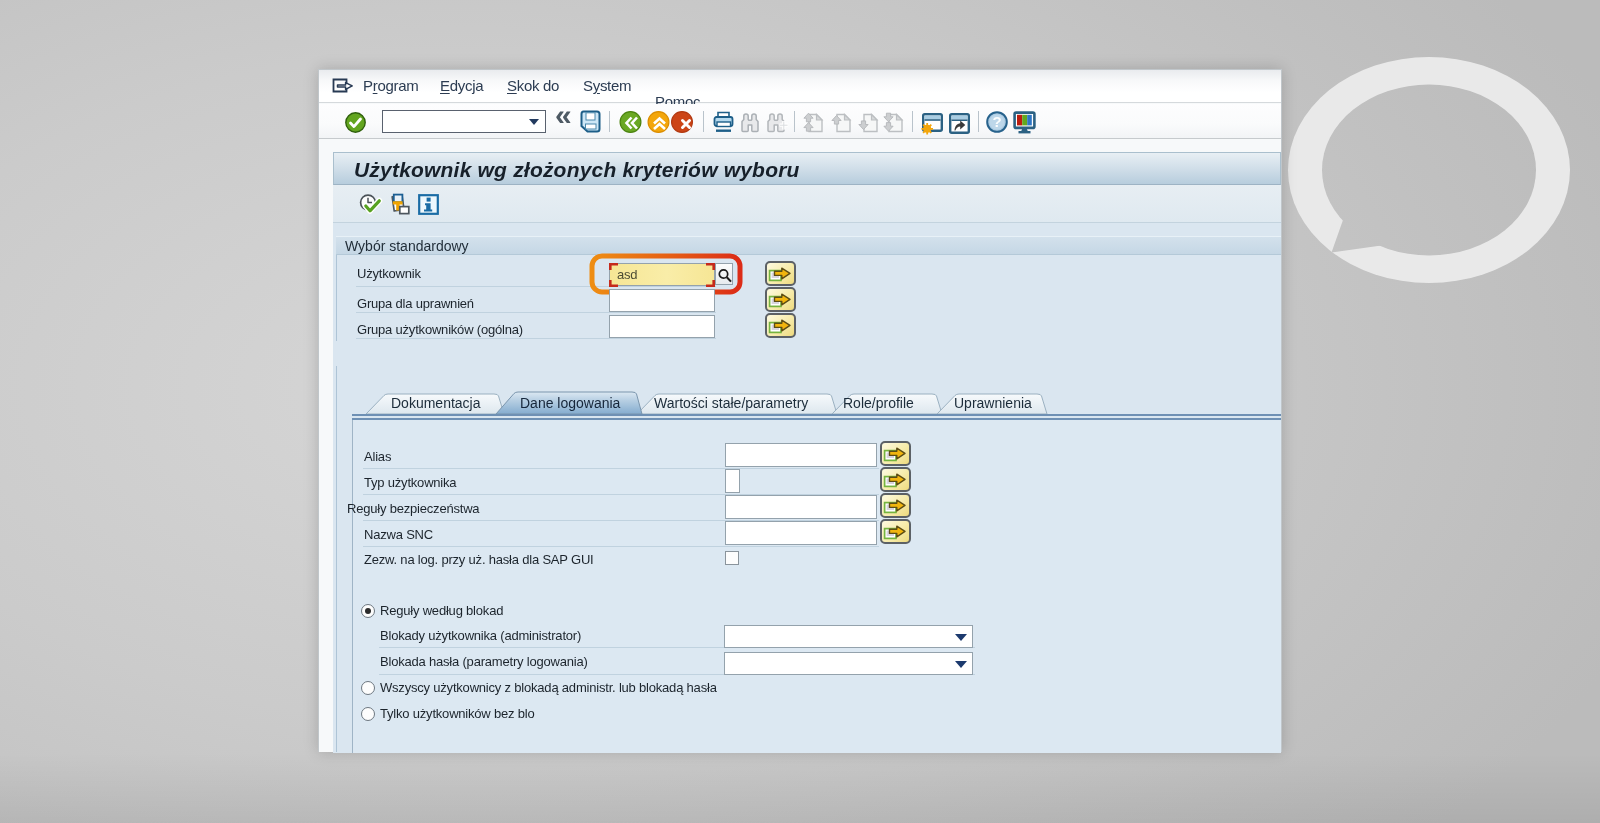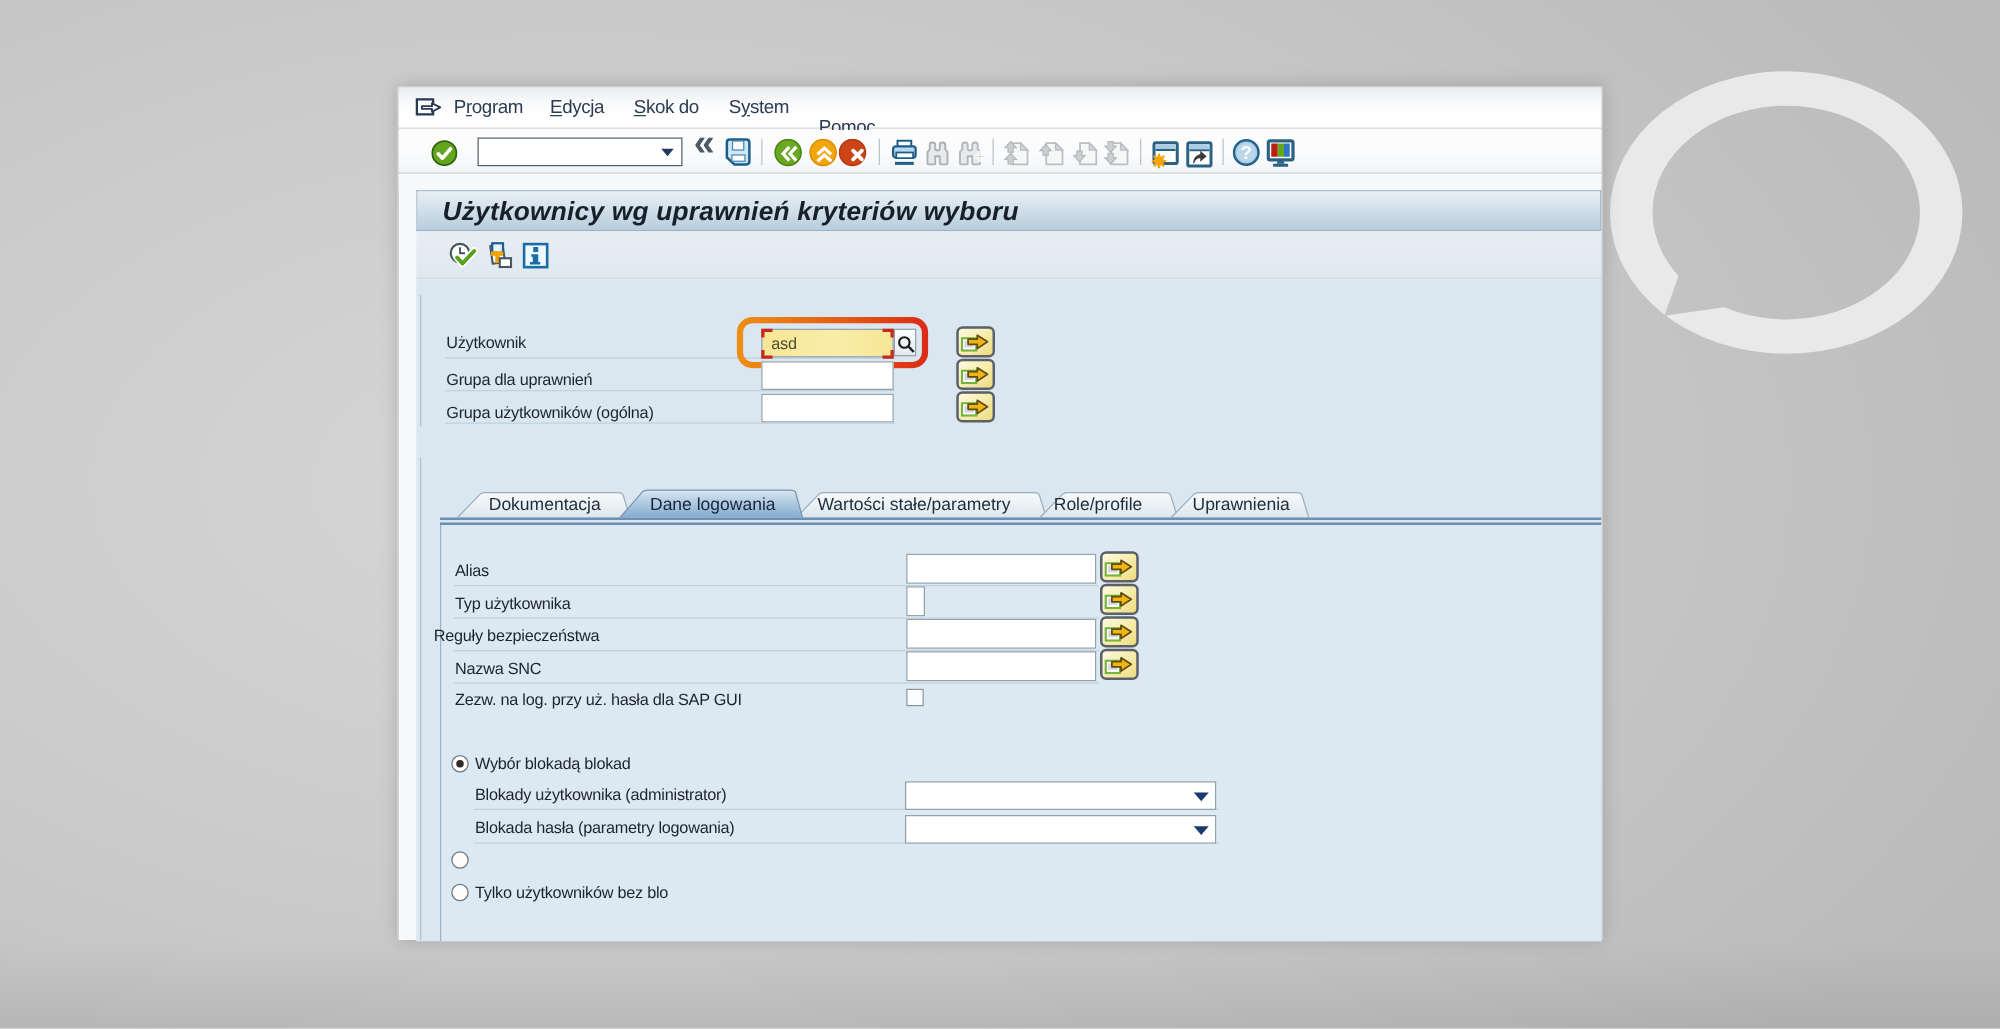--- a/index.html
+++ b/index.html
@@ -206,21 +206,21 @@
         <rect x="4" y="3.8" width="5.2" height="10.6" fill="#bb1d10"></rect>
         <rect x="9.2" y="3.8" width="5" height="10.6" fill="#62a81e"></rect>
         <rect x="14.2" y="3.8" width="4.6" height="10.6" fill="#2d76c4"></rect>
         <path d="M9.5,17 h4 l1.2,3 h-6.4 z" fill="#2b6183"></path>
         <rect x="5.5" y="20" width="12" height="2.4" fill="#2b6183"></rect>
       </svg>
     </div>
 
     <div id="band"></div>
     <div id="titlebar">
-        <div class="t">Użytkownicy wg uprawnień kryteriów wyboru</div>
+        <div class="t">Użytkownik wg złożonych kryteriów wyboru</div>
       </div>
 
     <div id="apptb">
 
       <svg class="abs" style="left:26px;top:9px;" width="24" height="22" viewBox="0 0 24 22">
         <circle cx="9" cy="8.5" r="7.4" fill="#fcfdfd" stroke="#4a5258" stroke-width="1.7"></circle>
         <path d="M9,3.8 V8.6 H13" fill="none" stroke="#4a5258" stroke-width="1.5"></path>
         <path d="M6.8,12 l4.2,4.8 L20.3,6.8" fill="none" stroke="#fff" stroke-width="6" stroke-linecap="round" stroke-linejoin="round"></path>
         <path d="M6.8,12 l4.2,4.8 L20.3,6.8" fill="none" stroke="#57a221" stroke-width="3.2" stroke-linecap="round" stroke-linejoin="round"></path>
       </svg>
@@ -236,20 +236,21 @@
         <rect x="1.2" y="1.2" width="18.6" height="18.6" fill="#eef8fd" stroke="#1a6ca5" stroke-width="2.2"></rect>
         <rect x="8.6" y="3.6" width="4" height="4" fill="#1a6ca5"></rect>
         <path d="M7,9.3 h5.6 v6.3 h1.6 v2 H6 v-2 h2.2 v-4.3 H7 z" fill="#1a6ca5"></path>
       </svg>
     </div>
 
     <div id="content">
       <div style="position:absolute;left:3px;top:13px;width:1px;height:105px;background:#aec4d6;"></div>
       <div style="position:absolute;left:3px;top:143px;width:1px;height:386px;background:#aec4d6;"></div>
 
+      <div class="gheader" style="top:13px;">Wybór standardowy</div>
       <div class="lbl" style="left:24px;top:43px;">Użytkownik</div>
       <div class="rowline" style="left:23px;top:63px;width:360px;"></div>
       <div class="inp" style="left:276px;top:40px;width:106px;height:23px;background:linear-gradient(90deg,#f6e695,#f9eda8 55%,#f6e695);"></div>
       <div class="lbl" style="left:284px;top:44px;color:#4c4c34;">asd</div>
 
       <div class="inp" style="left:382px;top:40px;width:18px;height:22px;background:linear-gradient(#fcfdfd,#e7ebee);"></div>
       <svg class="abs" style="left:384px;top:45px;" width="16" height="16" viewBox="0 0 16 16">
         <circle cx="6.5" cy="6" r="4.2" fill="none" stroke="#1b1b1b" stroke-width="1.7"></circle>
         <path d="M9.8,9.2 L14,13.6" stroke="#1b1b1b" stroke-width="2"></path>
       </svg>
@@ -376,33 +377,34 @@
   <rect x="2.6" y="7.6" width="11.4" height="9.8" fill="#fff" stroke="#76b43f" stroke-width="1.7"></rect>
   <rect x="4.6" y="9.6" width="7.4" height="5.4" fill="#d8d5dd"></rect>
   <path d="M7.5,8.3 H14.8 V5.2 L23,10.4 L14.8,15.9 V12.4 H7.5 Z" fill="#f2b50d" stroke="#5d4d14" stroke-width="1.4" stroke-linejoin="round"></path>
 </svg>
         </div>
 
       <div class="lbl" style="left:31px;top:329px;">Zezw. na log. przy uż. hasła dla SAP GUI</div>
       <div class="chk" style="left:392px;top:328px;"></div>
 
       <div class="radio sel" style="left:28px;top:381px;"></div>
-      <div class="lbl" style="left:47px;top:380px;">Wybór blokadą blokad</div>
+      <div class="lbl" style="left:47px;top:380px;">Reguły według blokad</div>
 
       <div class="lbl" style="left:47px;top:405px;">Blokady użytkownika (administrator)</div>
       <div class="rowline" style="left:46px;top:424px;width:596px;"></div>
       <div class="ddown" style="left:391px;top:402px;width:249px;height:23px;">
           <div class="arr"></div>
         </div>
 
       <div class="lbl" style="left:47px;top:431px;">Blokada hasła (parametry logowania)</div>
       <div class="rowline" style="left:46px;top:451px;width:596px;"></div>
       <div class="ddown" style="left:391px;top:429px;width:249px;height:23px;">
           <div class="arr"></div>
         </div>
 
       <div class="radio" style="left:28px;top:458px;"></div>
+      <div class="lbl" style="left:47px;top:457px;">Wszyscy użytkownicy z blokadą administr. lub blokadą hasła</div>
 
       <div class="radio" style="left:28px;top:484px;"></div>
       <div class="lbl" style="left:47px;top:483px;">Tylko użytkowników bez blo</div>
     </div>
   </div>
 </div>
 
 </body></html>

